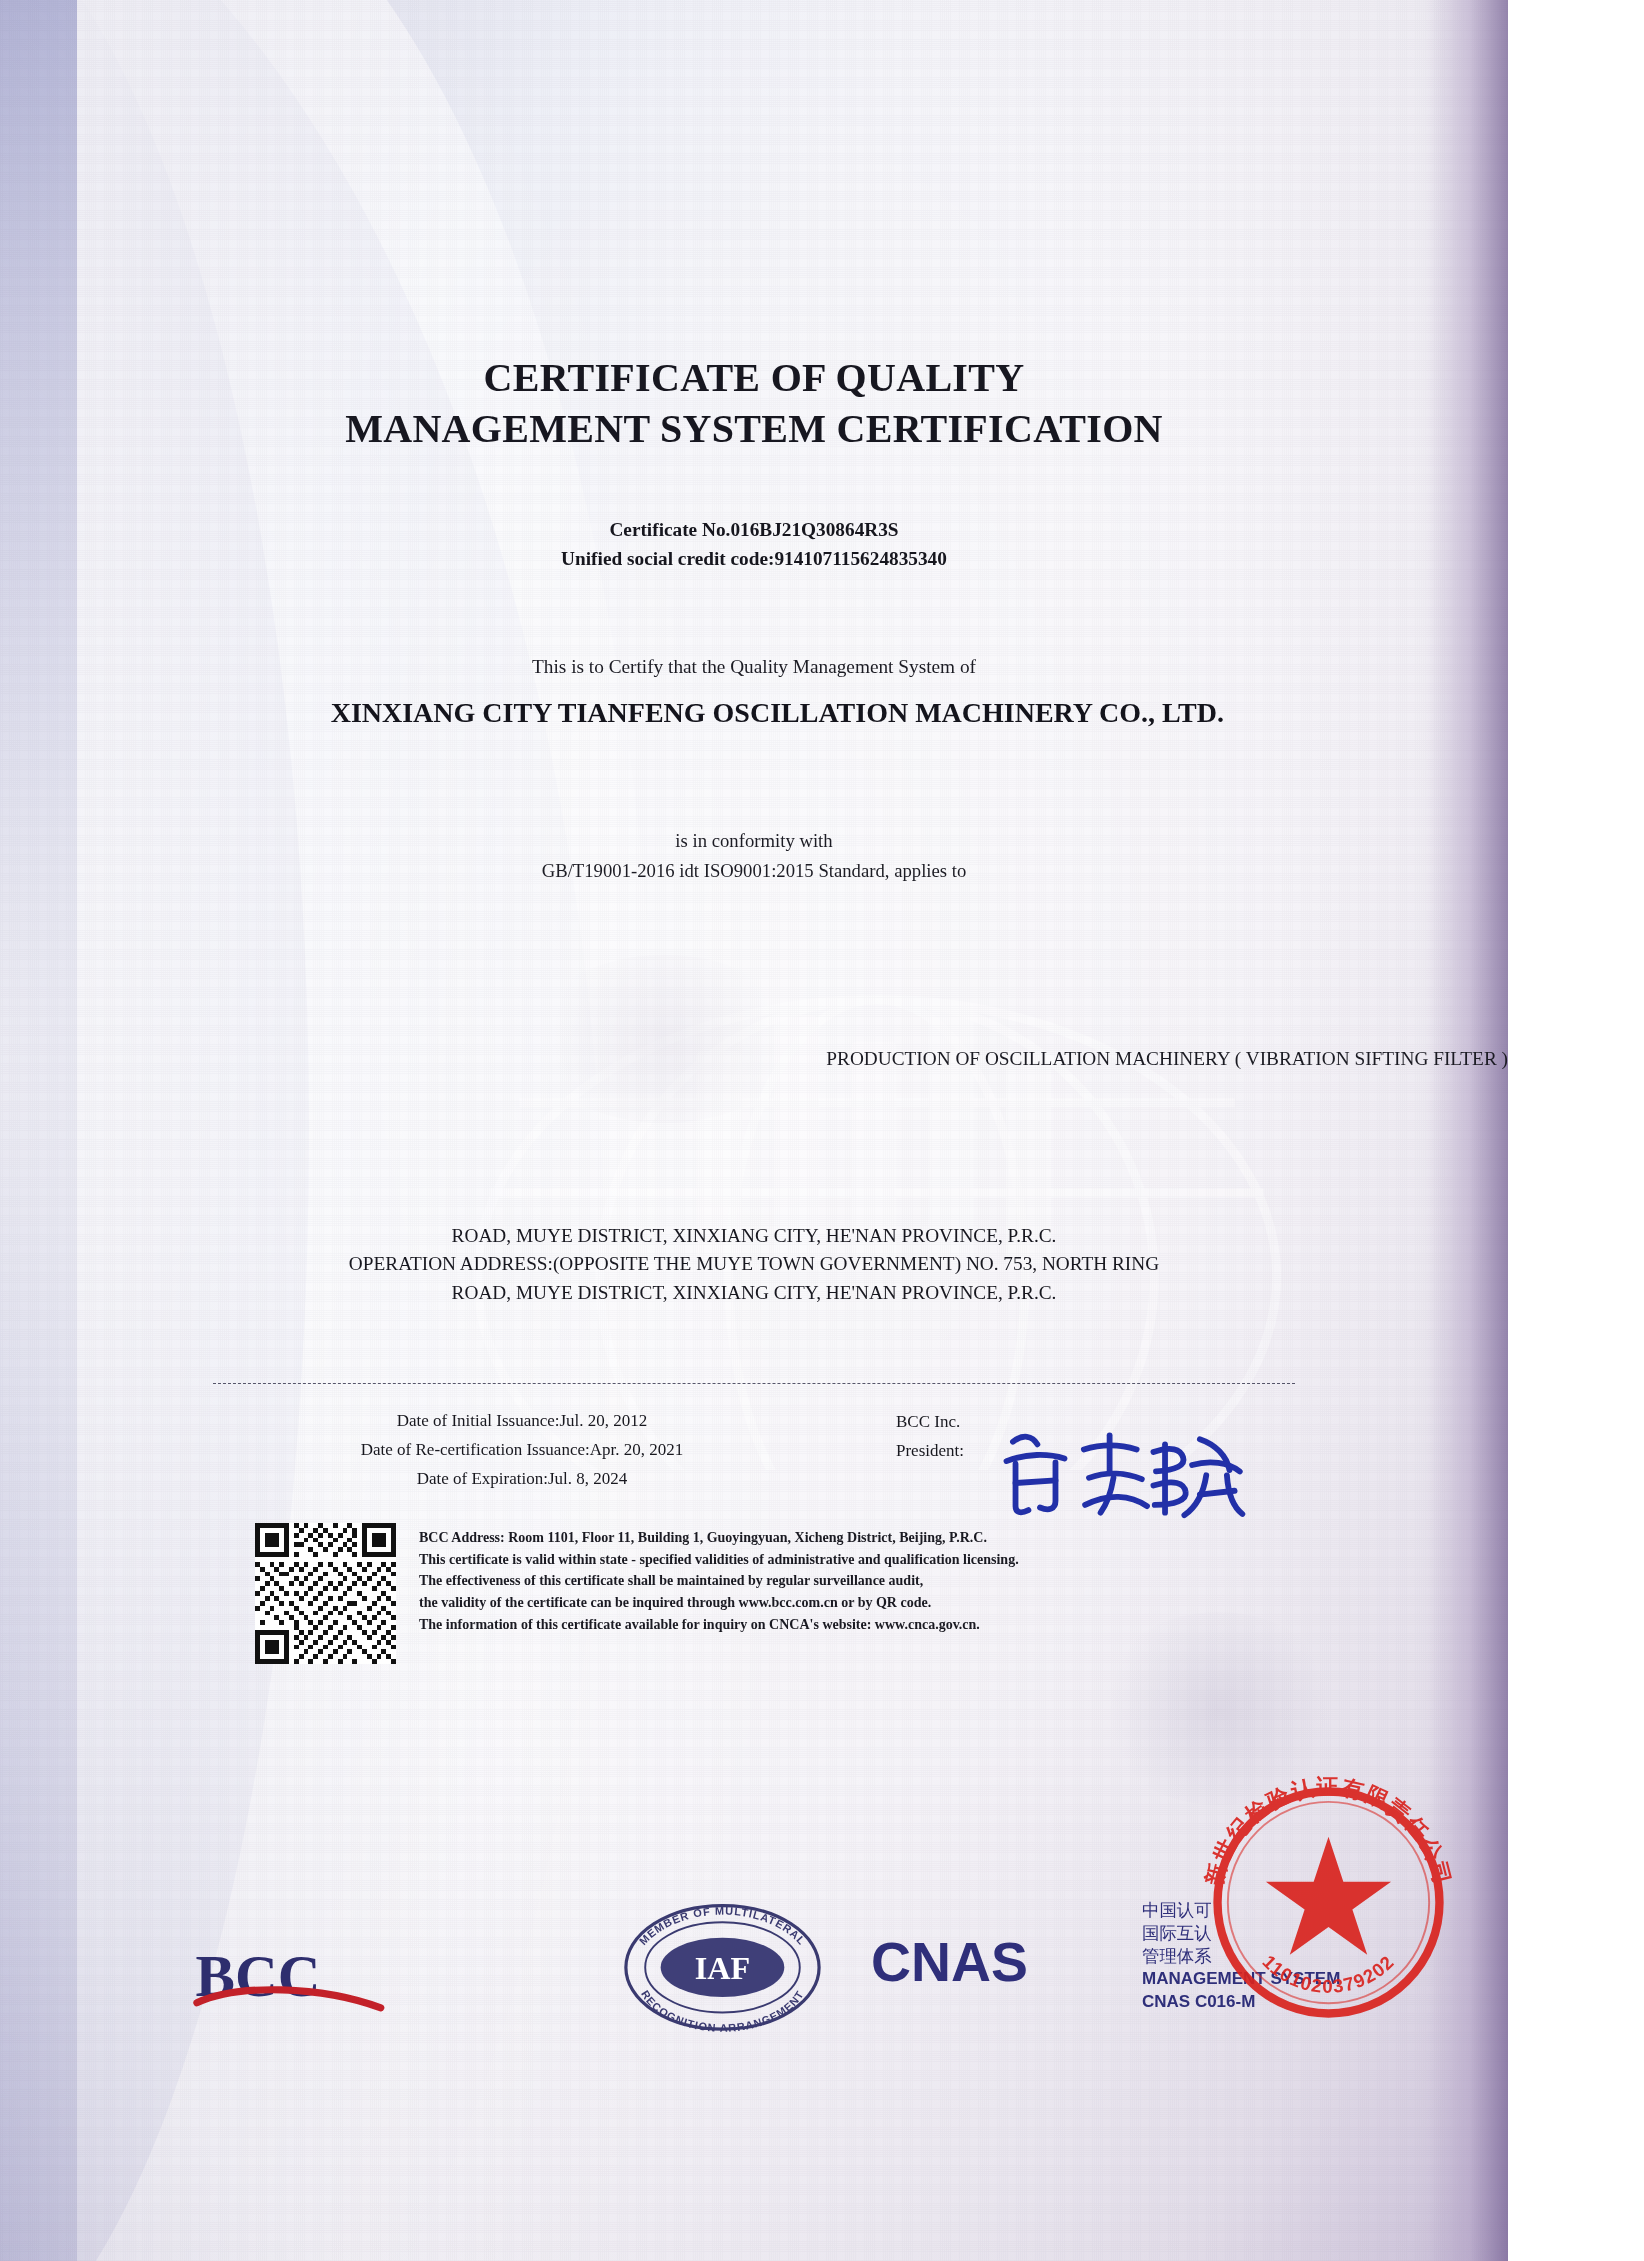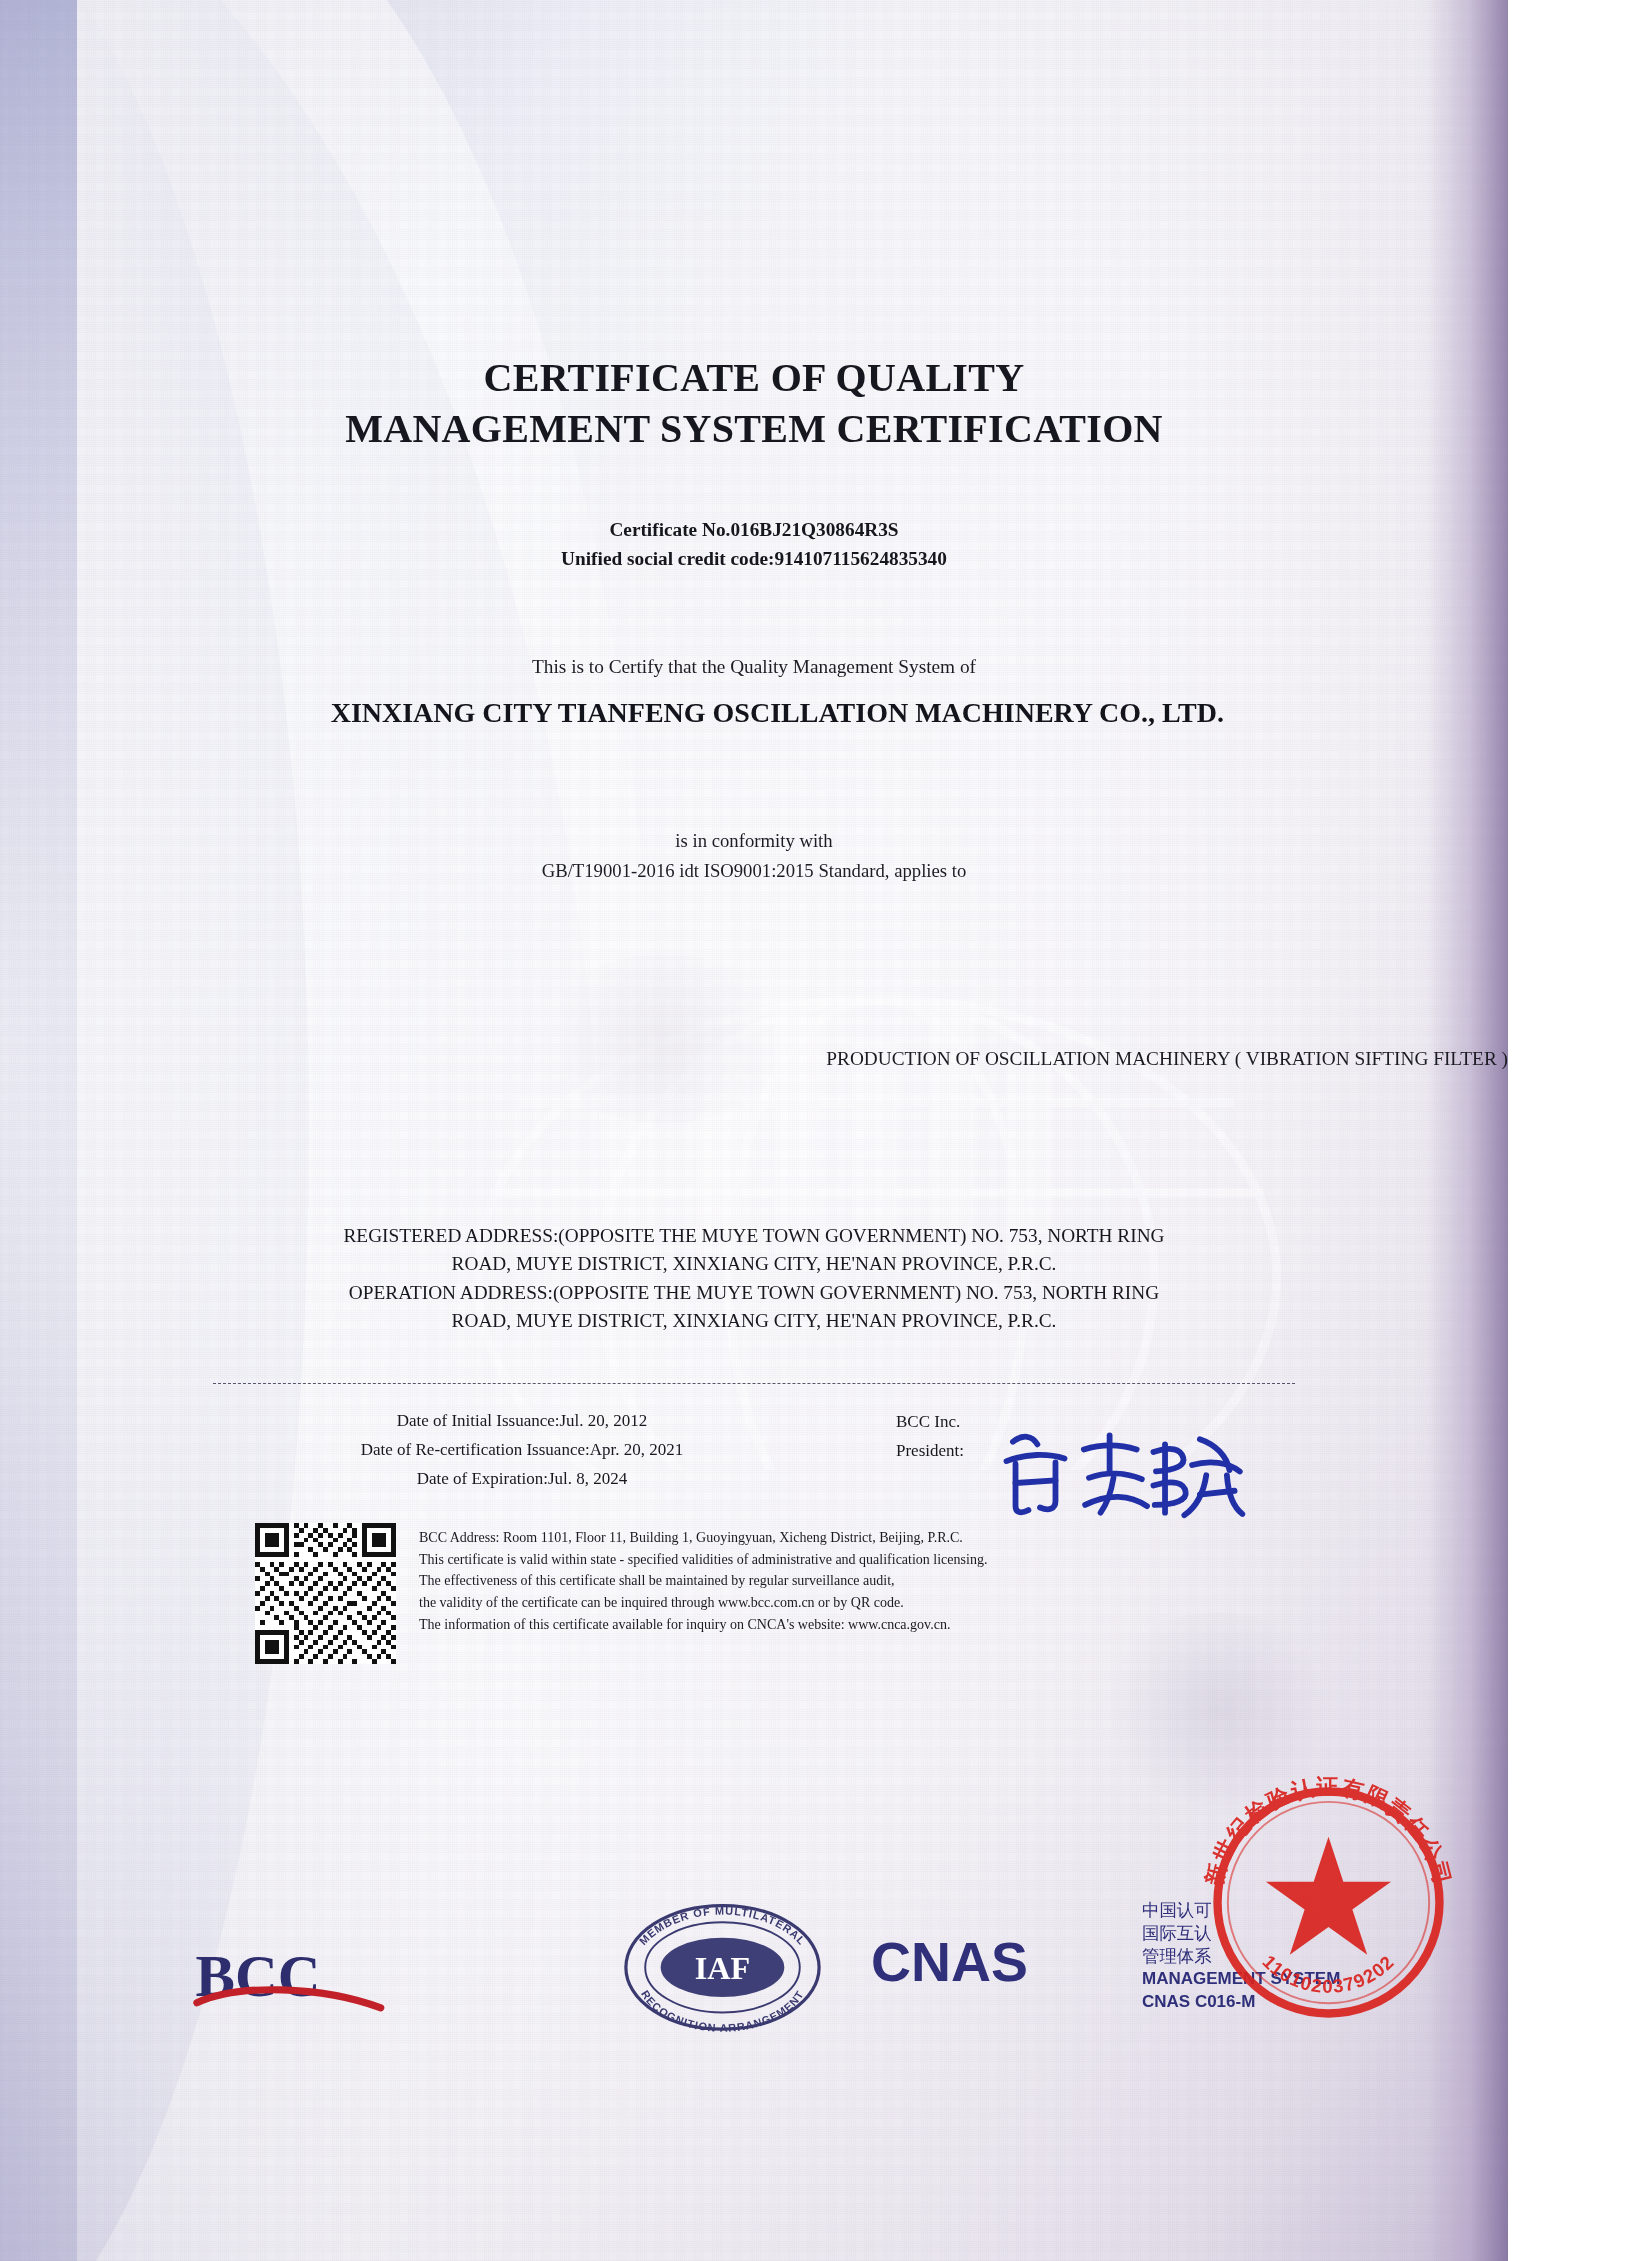--- a/index.html
+++ b/index.html
@@ -212,20 +212,21 @@
   .qr svg { width: 100%; height: 100%; display: block; }
 
   .fineprint {
     position: absolute;
     left: 419px;
     top: 1527px;
     font-size: 14px;
     line-height: 1.55;
     color: #1a1a22;
     max-width: 838px;
+    font-weight: bold;
   }
 
   
   .logos {
     position: absolute;
     left: 187px;
     top: 1893px;
     width: 1032px;
     height: 148px;
   }
@@ -326,21 +327,20 @@
     <div class="company">XINXIANG CITY TIANFENG OSCILLATION MACHINERY CO., LTD.</div>
 
     <div class="conformity">
       <div>is in conformity with</div>
       <div>GB/T19001-2016 idt ISO9001:2015 Standard, applies to</div>
     </div>
 
     <div class="scope">PRODUCTION OF OSCILLATION MACHINERY ( VIBRATION SIFTING FILTER )</div>
 
     <div class="addresses">
-      <div>REGISTERED ADDRESS:(OPPOSITE THE MUYE TOWN GOVERNMENT) NO. 753, NORTH RING</div>
       <div>ROAD, MUYE DISTRICT, XINXIANG CITY, HE'NAN PROVINCE, P.R.C.</div>
       <div>OPERATION ADDRESS:(OPPOSITE THE MUYE TOWN GOVERNMENT) NO. 753, NORTH RING</div>
       <div>ROAD, MUYE DISTRICT, XINXIANG CITY, HE'NAN PROVINCE, P.R.C.</div>
     </div>
 
     <div class="divider"></div>
 
     <div class="dates">
       <div>Date of Initial Issuance:Jul. 20, 2012</div>
       <div>Date of Re-certification Issuance:Apr. 20, 2021</div>

